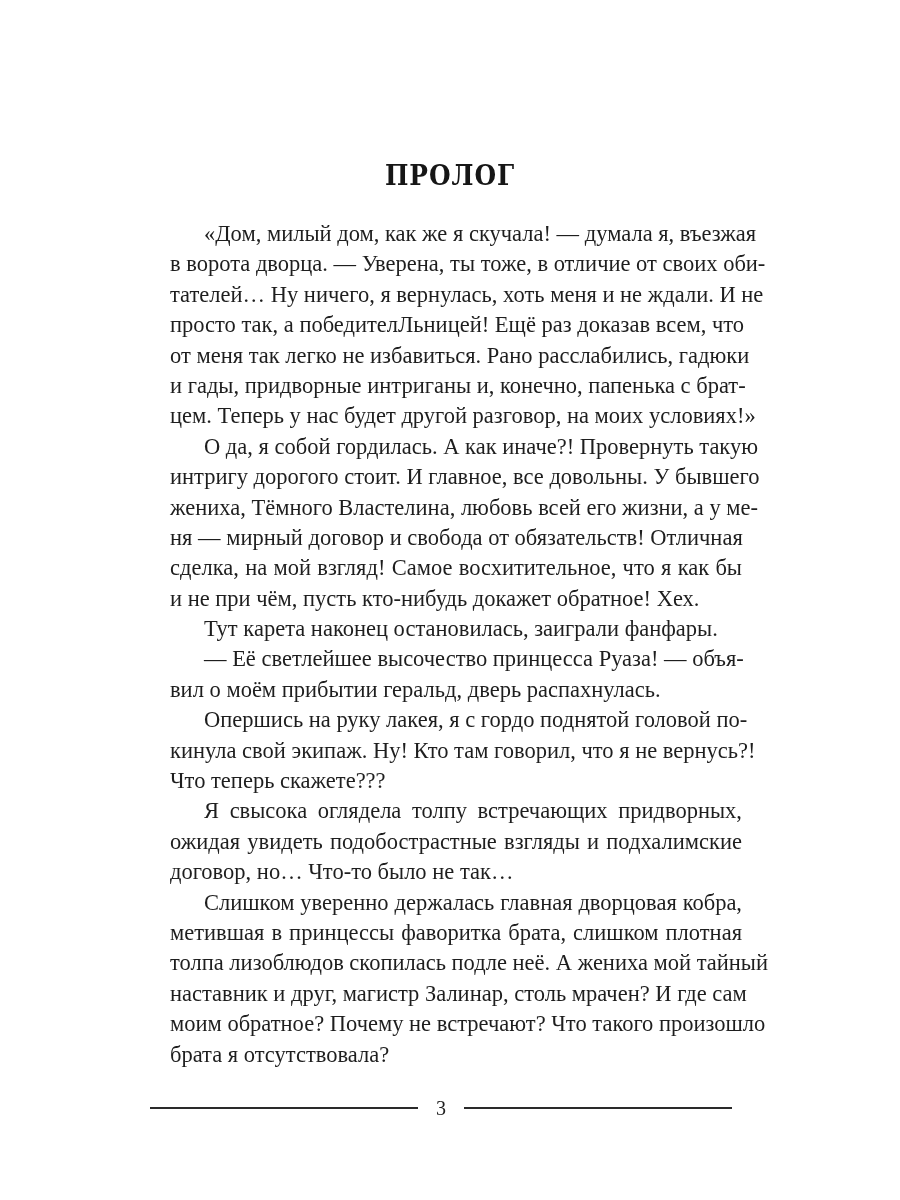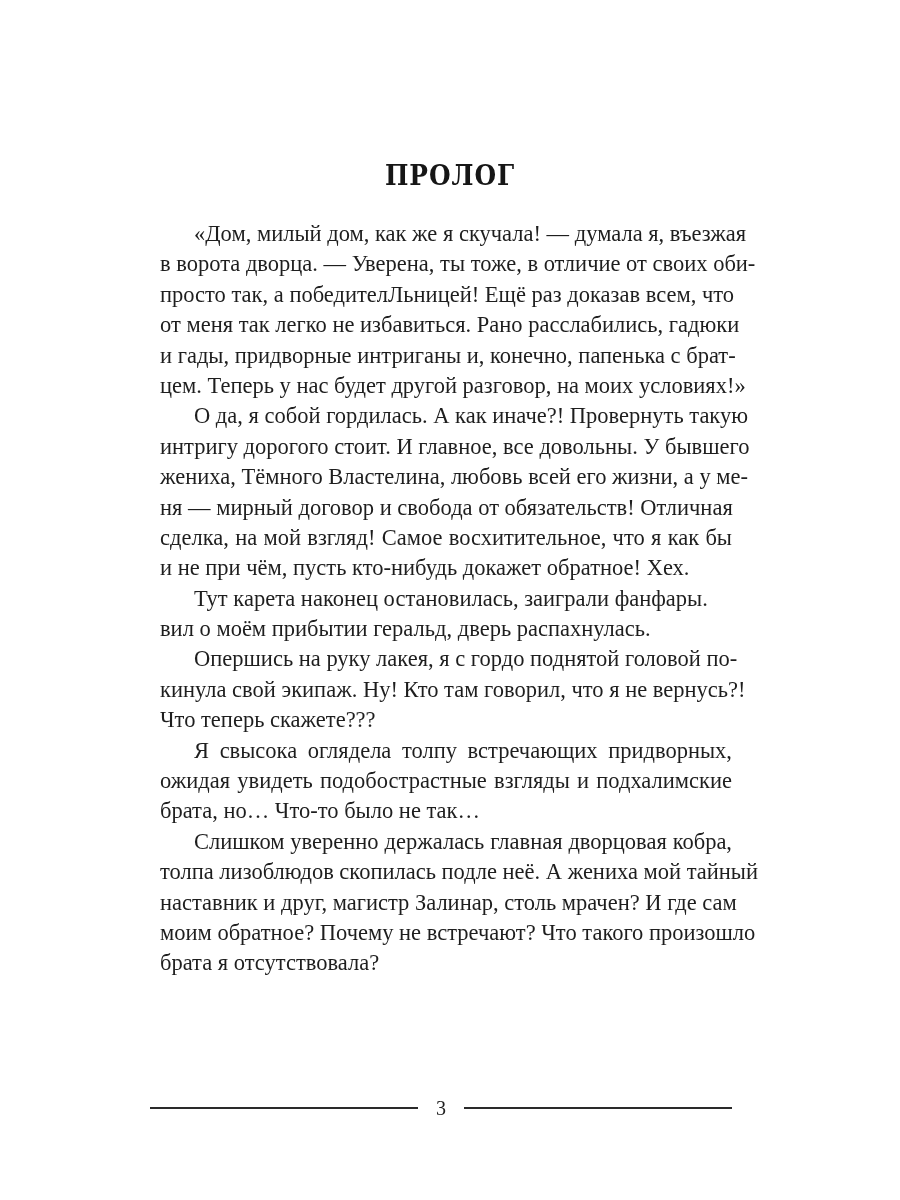--- a/index.html
+++ b/index.html
@@ -31,21 +31,21 @@
       font-weight: bold;
       font-size: 27px;
       letter-spacing: 1px;
       color: #161616;
       transform: scaleX(0.92);
       transform-origin: center;
     }
     .body-text {
       position: absolute;
       top: 219px;
-      left: 160px;
+      left: 170px;
       width: 572px;
     }
     .line {
       display: block;
       height: 30.4px;
       line-height: 30.4px;
       font-size: 22.5px;
       white-space: nowrap;
       text-align: justify;
       text-align-last: justify;
@@ -76,39 +76,42 @@
   </style>
 </head>
 <body>
 
 <div class="page">
   <div class="chapter-title">ПРОЛОГ</div>
 
   <div class="body-text" id="body-text">
       <span class="line indent">«Дом, милый дом, как же я скучала! — думала я, въезжая</span>
       <span class="line">в ворота дворца. — Уверена, ты тоже, в отличие от своих оби-</span>
+      <span class="line">тателей… Ну ничего, я вернулась, хоть меня и не ждали. И не</span>
       <span class="line">просто так, а победителЛьницей! Ещё раз доказав всем, что</span>
       <span class="line">от меня так легко не избавиться. Рано расслабились, гадюки</span>
       <span class="line">и гады, придворные интриганы и, конечно, папенька с брат-</span>
       <span class="line last">цем. Теперь у нас будет другой разговор, на моих условиях!»</span>
       <span class="line indent">О да, я собой гордилась. А как иначе?! Провернуть такую</span>
       <span class="line">интригу дорогого стоит. И главное, все довольны. У бывшего</span>
       <span class="line">жениха, Тёмного Властелина, любовь всей его жизни, а у ме-</span>
       <span class="line">ня — мирный договор и свобода от обязательств! Отличная</span>
       <span class="line">сделка, на мой взгляд! Самое восхитительное, что я как бы</span>
       <span class="line last">и не при чём, пусть кто-нибудь докажет обратное! Хех.</span>
       <span class="line indent last">Тут карета наконец остановилась, заиграли фанфары.</span>
+      <span class="line indent">— Её светлейшее высочество принцесса Руаза! — объя-</span>
       <span class="line last">вил о моём прибытии геральд, дверь распахнулась.</span>
       <span class="line indent">Опершись на руку лакея, я с гордо поднятой головой по-</span>
       <span class="line">кинула свой экипаж. Ну! Кто там говорил, что я не вернусь?!</span>
       <span class="line last">Что теперь скажете???</span>
       <span class="line indent">Я свысока оглядела толпу встречающих придворных,</span>
       <span class="line">ожидая увидеть подобострастные взгляды и подхалимские</span>
-      <span class="line last">брата, но… Что-то было не так…</span>
+      <span class="line last">договор, но… Что-то было не так…</span>
       <span class="line indent">Слишком уверенно держалась главная дворцовая кобра,</span>
+      <span class="line">метившая в принцессы фаворитка брата, слишком плотная</span>
       <span class="line">толпа лизоблюдов скопилась подле неё. А жениха мой тайный</span>
       <span class="line">наставник и друг, магистр Залинар, столь мрачен? И где сам</span>
       <span class="line">моим обратное? Почему не встречают? Что такого произошло</span>
       <span class="line last">брата я отсутствовала?</span>
     </div>
 
   <div class="footer">
     <div class="rule"></div>
     <div class="page-number">3</div>
     <div class="rule"></div>

